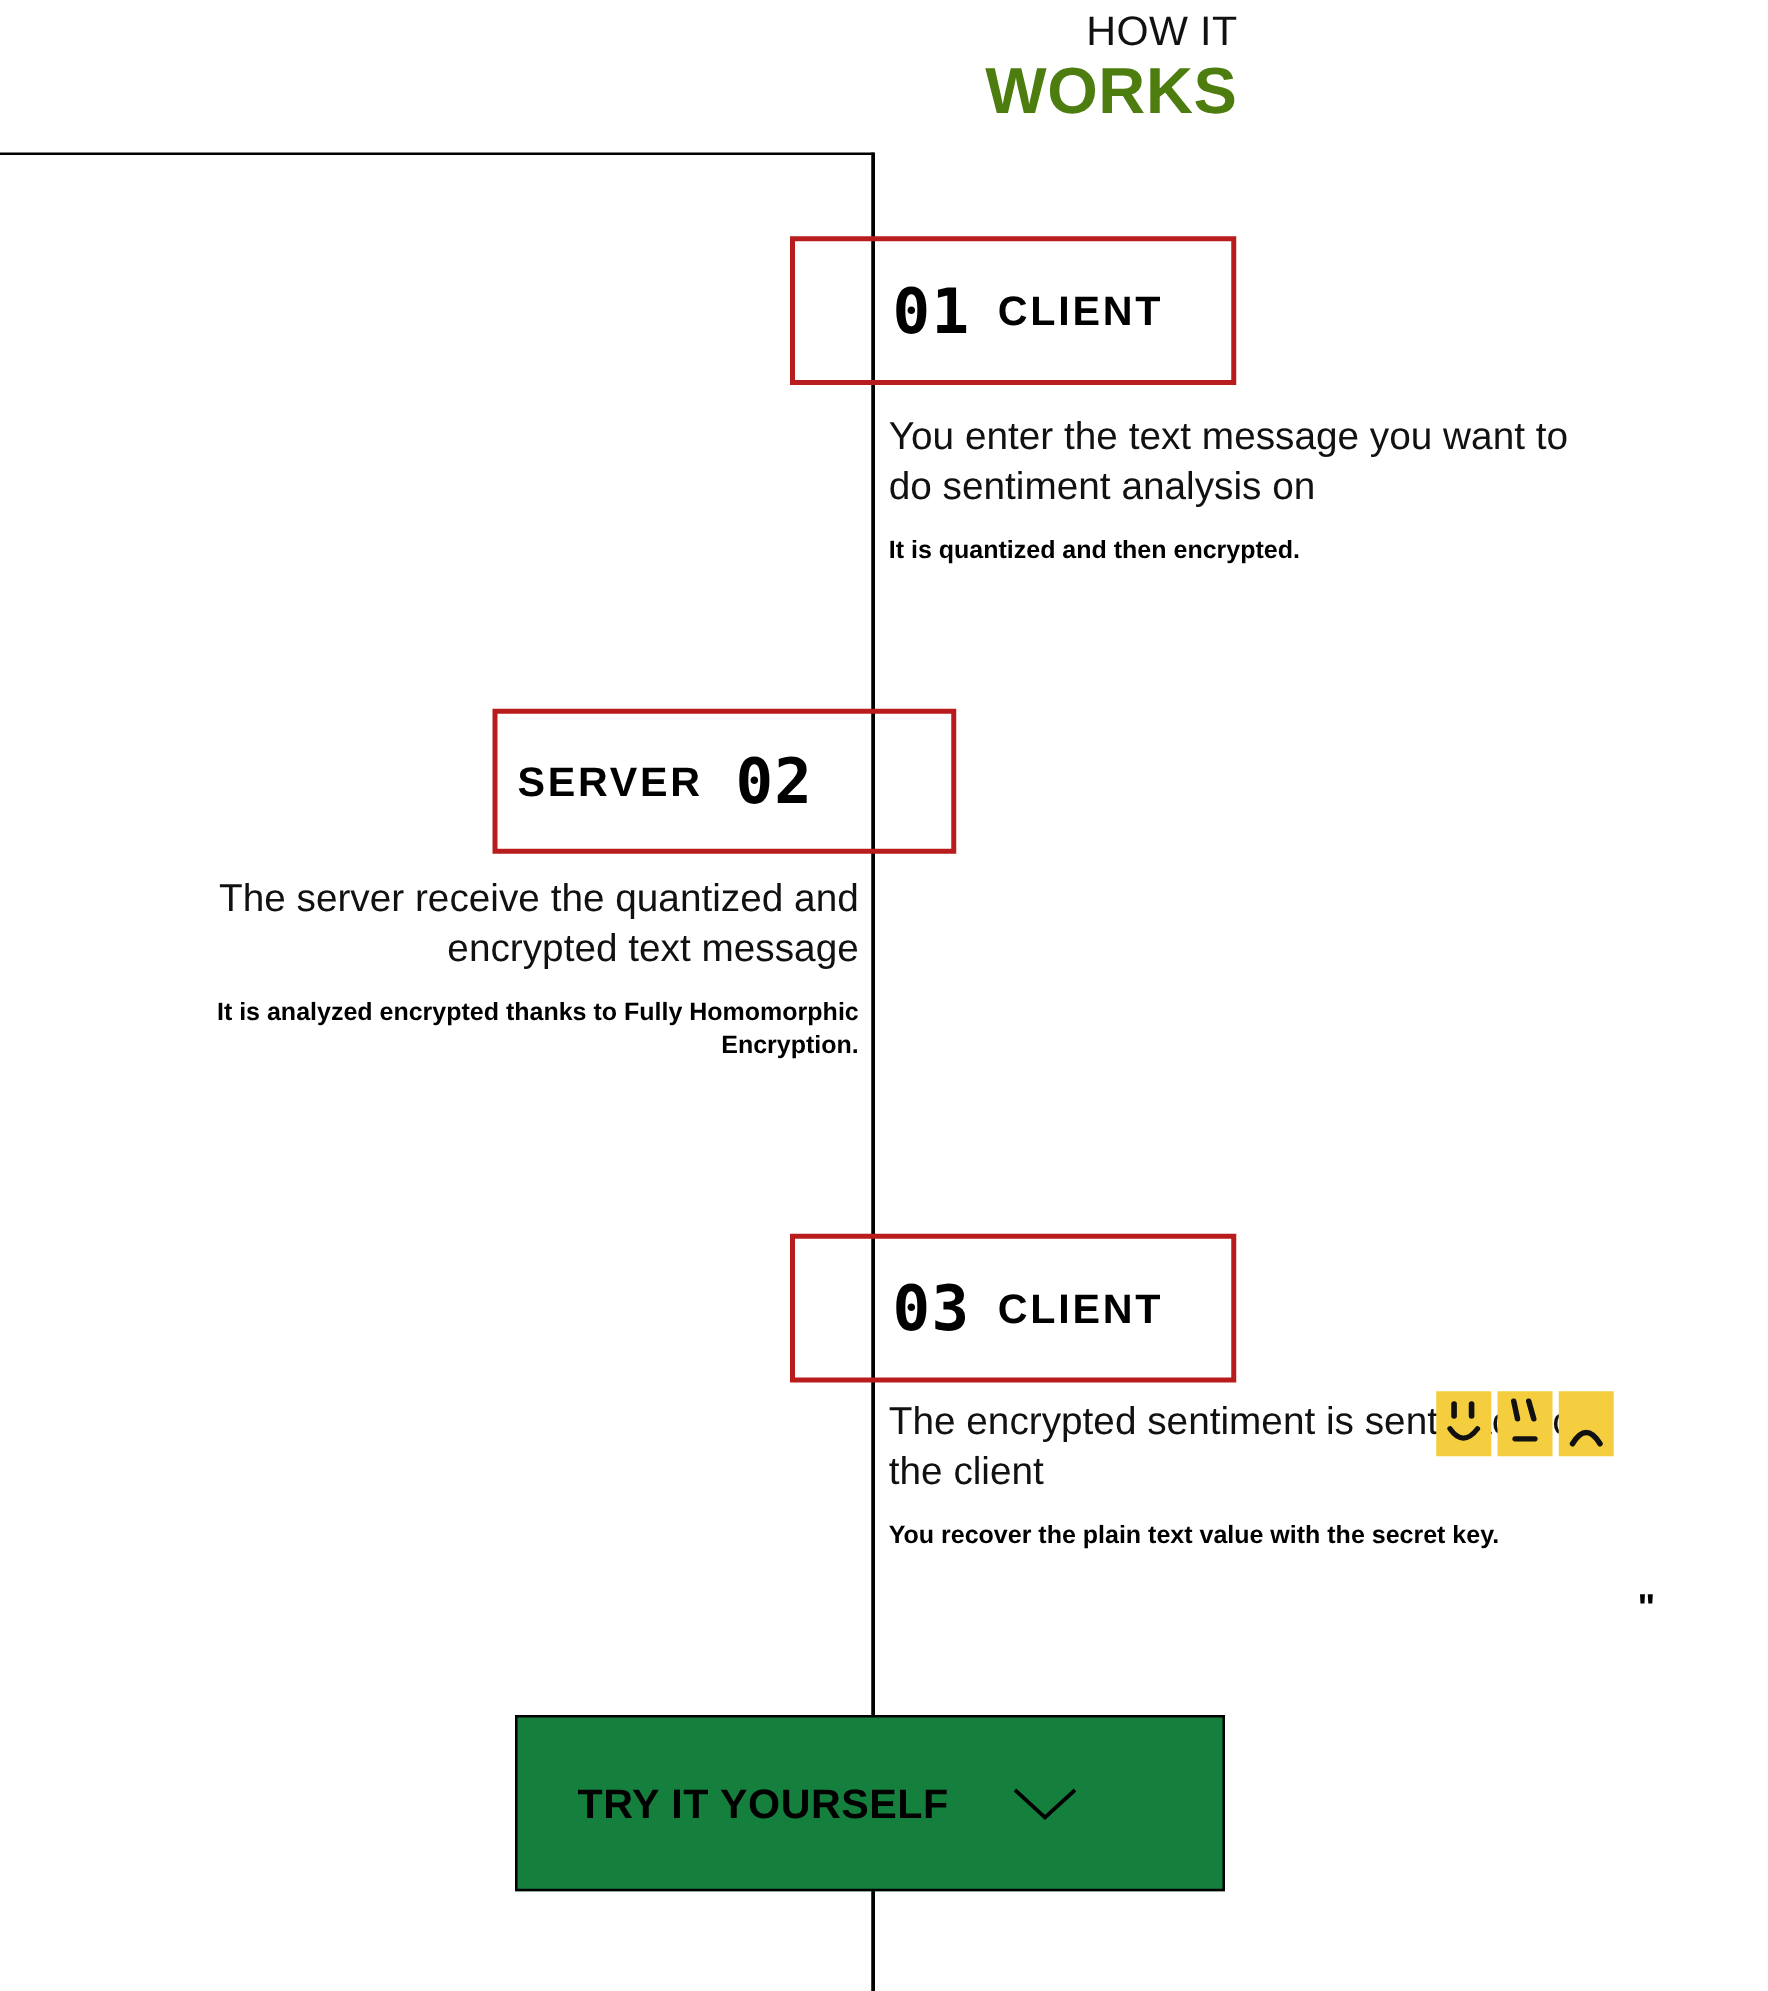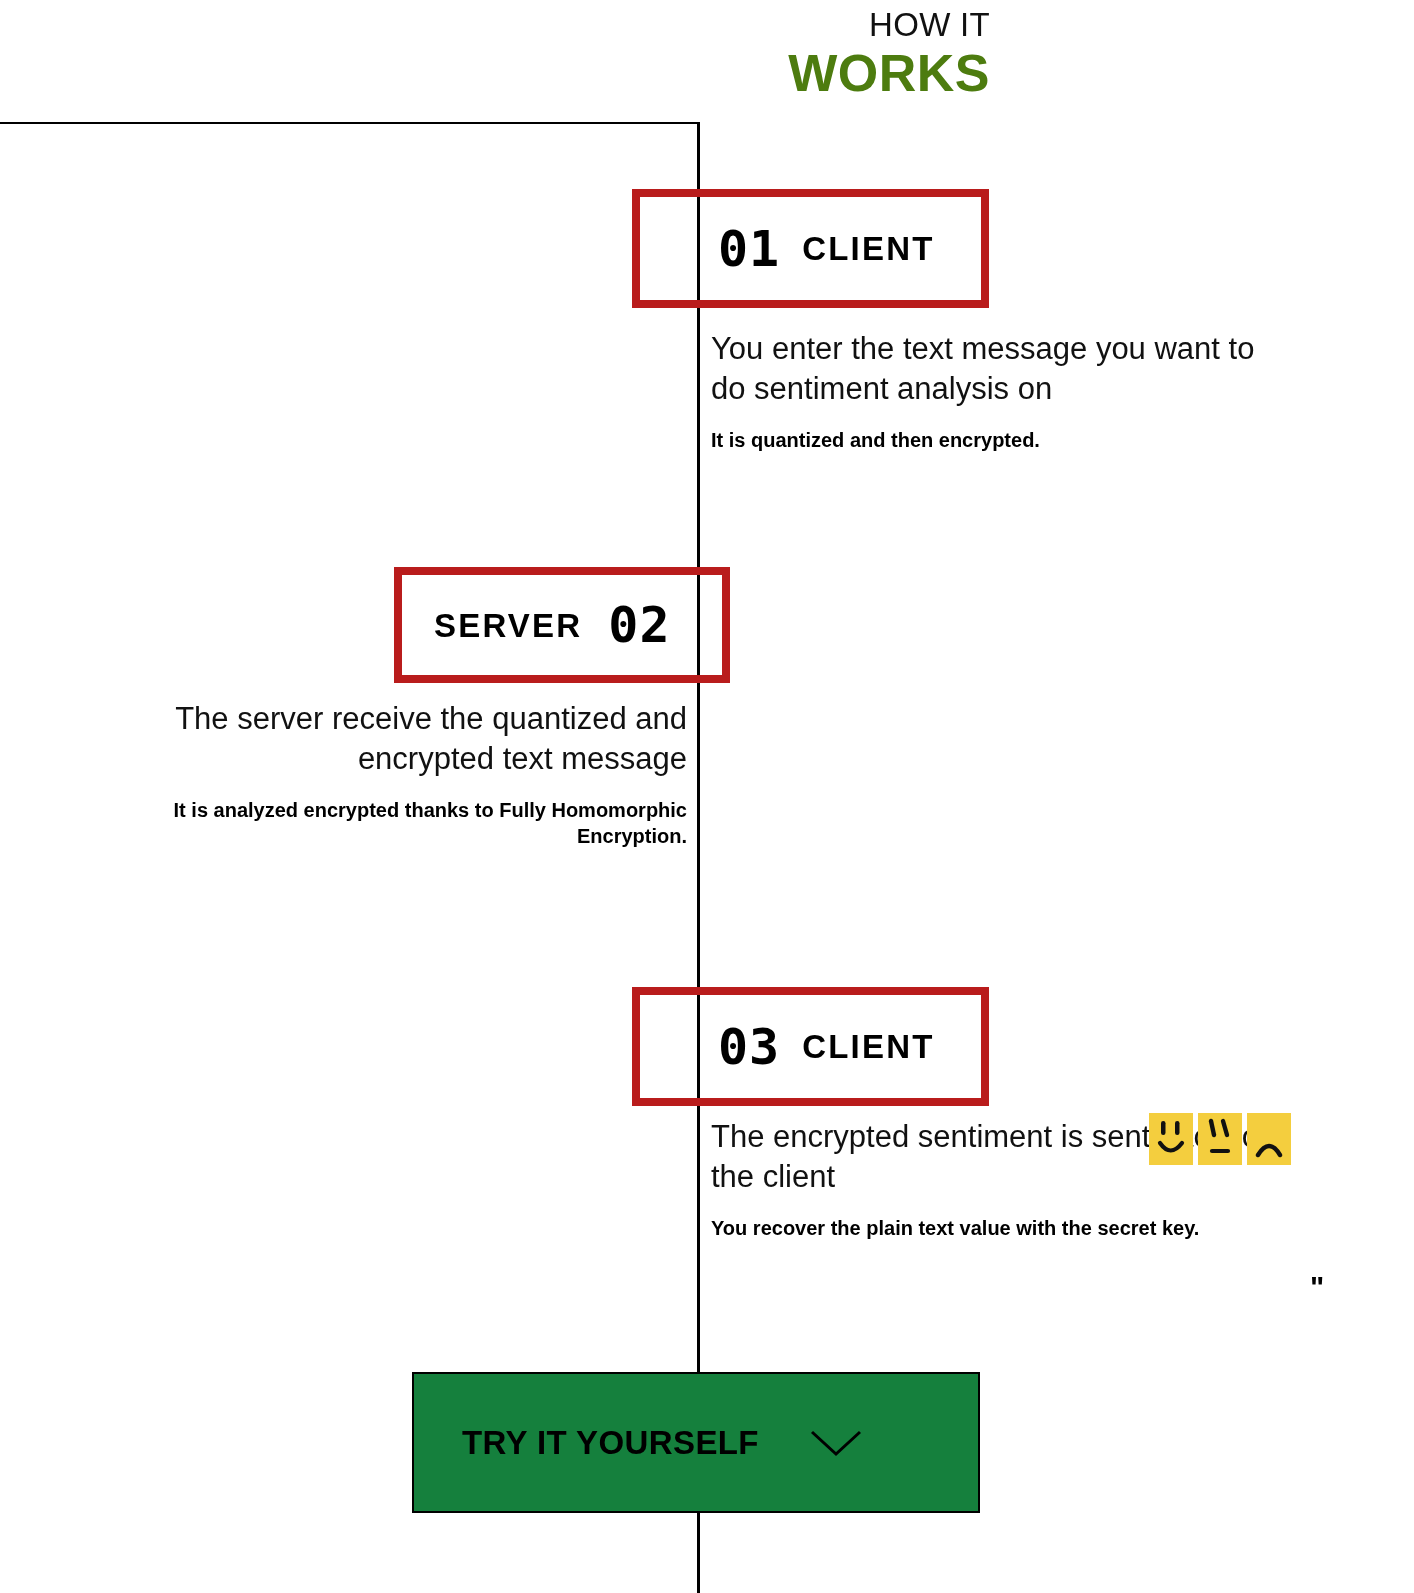--- a/index.html
+++ b/index.html
@@ -61,40 +61,40 @@
     left: 697px;
     top: 122px;
     width: 3px;
     height: 1471px;
     background: #000000;
   }
 
   
   .step-box {
     position: absolute;
-    border: 8px solid #b91c1c;
+    border: 4px solid #b91c1c;
     background: transparent;
     box-sizing: border-box;
     display: flex;
     align-items: center;
     text-align: right;
   }
   .step-box.right {
     left: 632px;
     width: 357px;
     height: 119px;
     justify-content: flex-start;
     padding-left: 78px;
   }
   .step-box.left {
     left: 394px;
-    width: 336px;
+    width: 371px;
     height: 116px;
     justify-content: flex-start;
-    padding-left: 32px;
+    padding-left: 16px;
   }
   .step-box-01 { top: 189px; }
   .step-box-02 { top: 567px; }
   .step-box-03 { top: 987px; }
 
   .step-num {
     font-family: "DejaVu Sans Mono", monospace;
     font-size: 50px;
     font-weight: 700;
     letter-spacing: 1px;

